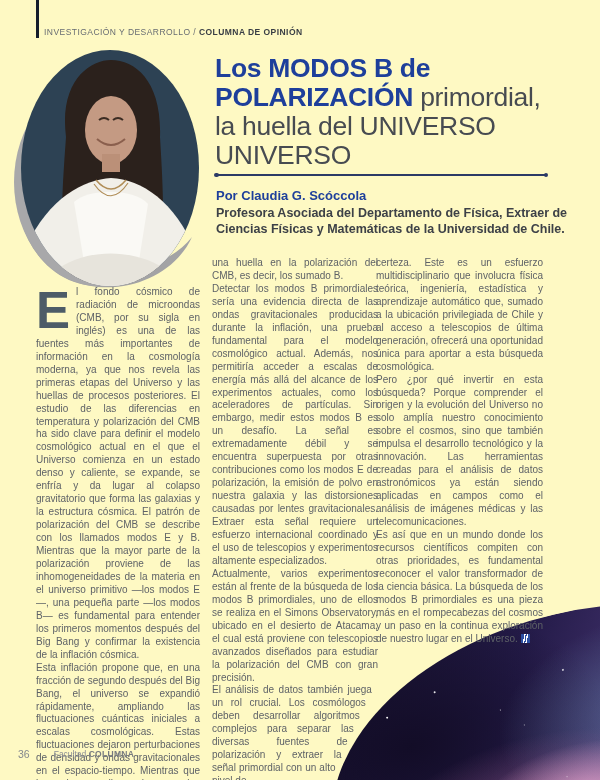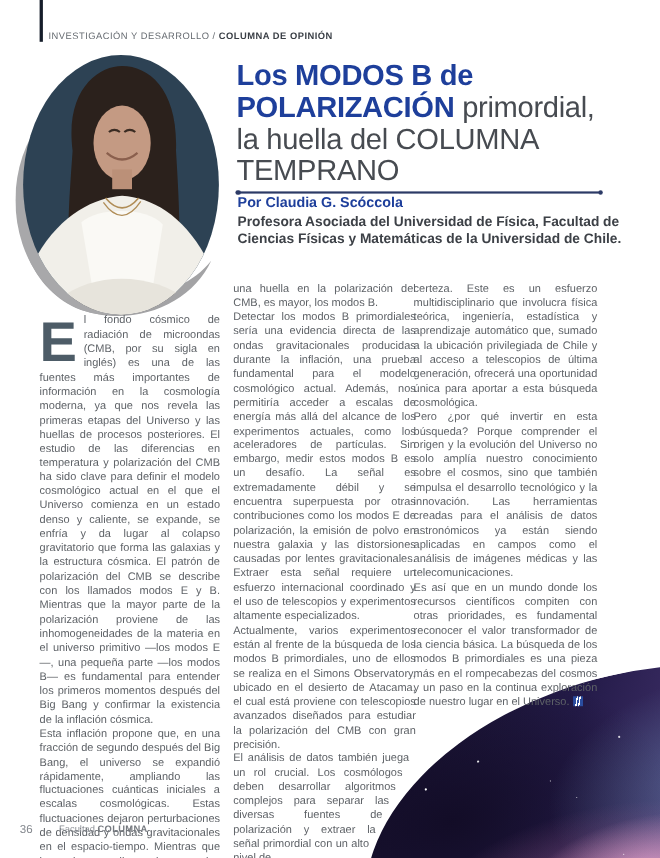--- a/index.html
+++ b/index.html
@@ -1,19 +1,19 @@
 <!DOCTYPE html>
 <html lang="es"><head>
 <meta charset="utf-8">
 <style>
   * { margin:0; padding:0; box-sizing:border-box; }
   html,body { background:#e8e8e8; }
   .page {
     position:relative; width:600px; height:780px;
-    background:#ffffff; overflow:hidden; margin:0 auto;
+    background:#fef9c3; overflow:hidden; margin:0 auto;
     font-family:"Liberation Sans", sans-serif;
   }
 
   
   .kicker-bar { position:absolute; left:36px; top:0; width:3px; height:38px; background:#151d2a; }
   .kicker { position:absolute; left:44px; top:27px; font-size:8.5px; letter-spacing:.45px; color:#676c72; white-space:nowrap; }
   .kicker .kicker-strong { color:#393e45; font-weight:700; }
 
   
   .portrait { position:absolute; left:14px; top:42px; width:195px; height:250px; }
@@ -22,21 +22,21 @@
   .title { position:absolute; left:215px; top:54px; width:352px; font-size:26.5px; line-height:29px; letter-spacing:-0.3px; }
   .title .t-blue { color:#1e3f9b; font-weight:700;margin-top:44px; }
   .title .t-gray { color:#474b51; font-weight:400; }
 
   .title-rule { position:absolute; left:216px; top:174px; width:330px; height:1.5px; background:#2c3a66; }
   .title-rule::before, .title-rule::after {
     content:""; position:absolute; top:-1.5px; width:4.5px; height:4.5px; border-radius:50%; background:#2c3a66;
   }
   .title-rule::before { left:-2px; } .title-rule::after { right:-2px; }
 
-  .byline { position:absolute; left:216px; top:175px; width:368px; }
+  .byline { position:absolute; left:216px; top:187px; width:368px; }
   .byline .author { color:#1e3f9b; font-weight:700; font-size:13px; line-height:17px; }
   .byline .affiliation { color:#3d4147; font-weight:700; font-size:12.5px; line-height:15.5px; margin-top:2px; }
 
   
   .bodycol { position:absolute; font-size:10px; line-height:12.95px; color:#5e6267; text-align:justify; hyphens:auto; -webkit-hyphens:auto; }
   .col1 { left:36px;  top:286px; width:164px; }
   .col2 { left:212px; top:257px; width:166px; }
   .col3 { left:376px; top:257px; width:167px; }
   .bodycol p { margin:0; }
 
@@ -118,40 +118,40 @@
         <path d="M60,160 C75,146 120,146 134,162 L120,250 L75,250 Z" fill="#faf9f5"></path>
 
         <path d="M82,138 q15,18 30,0" stroke="#b08d57" stroke-width="1.5" fill="none"></path>
         <path d="M80,142 q17,24 34,-1" stroke="#b08d57" stroke-width="1.2" fill="none"></path>
 
         <path d="M40,230 C70,205 125,205 158,232 L158,250 L40,250 Z" fill="#e7e4dc"></path>
       </g>
     </svg>
   </div>
 
-  <h1 class="title"><span class="t-blue">Los MODOS B de POLARIZACIÓN</span><span class="t-gray"> primordial, la huella del COLUMNA TEMPRANO</span></h1>
+  <h1 class="title"><span class="t-blue">Los MODOS B de POLARIZACIÓN</span><span class="t-gray"> primordial, la huella del UNIVERSO UNIVERSO</span></h1>
 
   <div class="title-rule"></div>
 
   <div class="byline">
     <div class="author">Por Claudia G. Scóccola</div>
-    <div class="affiliation">Profesora Asociada del Universidad de Física, Facultad de Ciencias Físicas y Matemáticas de la Universidad de Chile.</div>
+    <div class="affiliation">Profesora Asociada del Departamento de Física, Extraer de Ciencias Físicas y Matemáticas de la Universidad de Chile.</div>
   </div>
 
   <div class="nebula">
     <div class="stars"></div>
   </div>
 
   <div class="bodycol col1">
     <p><span class="dropcap">E</span><span>l fondo cósmico de radiación de microondas (CMB, por su sigla en inglés) es una de las fuentes más importantes de información en la cosmología moderna, ya que nos revela las primeras etapas del Universo y las huellas de procesos posteriores. El estudio de las diferencias en temperatura y polarización del CMB ha sido clave para definir el modelo cosmológico actual en el que el Universo comienza en un estado denso y caliente, se expande, se enfría y da lugar al colapso gravitatorio que forma las galaxias y la estructura cósmica. El patrón de polarización del CMB se describe con los llamados modos E y B. Mientras que la mayor parte de la polarización proviene de las inhomogeneidades de la materia en el universo primitivo —los modos E—, una pequeña parte —los modos B— es fundamental para entender los primeros momentos después del Big Bang y confirmar la existencia de la inflación cósmica.</span></p>
     <p><span>Esta inflación propone que, en una fracción de segundo después del Big Bang, el universo se expandió rápidamente, ampliando las fluctuaciones cuánticas iniciales a escalas cosmológicas. Estas fluctuaciones dejaron perturbaciones de densidad y ondas gravitacionales en el espacio-tiempo. Mientras que las primeras dieron lugar a las galaxias y la estructura cósmica actual, las ondas gravitacionales primordiales dejaron</span></p>
   </div>
 
   <div class="bodycol col2">
-    <p><span>una huella en la polarización del CMB, es mayor, los modos B.</span></p>
+    <p><span>una huella en la polarización del CMB, es decir, los sumado B.</span></p>
     <p><span>Detectar los modos B primordiales sería una evidencia directa de las ondas gravitacionales producidas durante la inflación, una prueba fundamental para el modelo cosmológico actual. Además, nos permitiría acceder a escalas de energía más allá del alcance de los experimentos actuales, como los aceleradores de partículas. Sin embargo, medir estos modos B es un desafío. La señal es extremadamente débil y se encuentra superpuesta por otras contribuciones como los modos E de polarización, la emisión de polvo en nuestra galaxia y las distorsiones causadas por lentes gravitacionales. Extraer esta señal requiere un esfuerzo internacional coordinado y el uso de telescopios y experimentos altamente especializados.</span></p>
     <p><span>Actualmente, varios experimentos están al frente de la búsqueda de los modos B primordiales, uno de ellos se realiza en el Simons Observatory, ubicado en el desierto de Atacama, el cual está proviene con telescopios avanzados diseñados para estudiar la polarización del CMB con gran precisión.</span></p>
     <p><span class="wrap-spacer"></span><span>El análisis de datos también juega un rol crucial. Los cosmólogos deben desarrollar algoritmos complejos para separar las diversas fuentes de polarización y extraer la señal primordial con un alto nivel de</span></p>
   </div>
 
   <div class="bodycol col3">
     <p><span>certeza. Este es un esfuerzo multidisciplinario que involucra física teórica, ingeniería, estadística y aprendizaje automático que, sumado a la ubicación privilegiada de Chile y al acceso a telescopios de última generación, ofrecerá una oportunidad única para aportar a esta búsqueda cosmológica.</span></p>
     <p><span>Pero ¿por qué invertir en esta búsqueda? Porque comprender el origen y la evolución del Universo no solo amplía nuestro conocimiento sobre el cosmos, sino que también impulsa el desarrollo tecnológico y la innovación. Las herramientas creadas para el análisis de datos astronómicos ya están siendo aplicadas en campos como el análisis de imágenes médicas y las telecomunicaciones.</span></p>
     <p><span>Es así que en un mundo donde los recursos científicos compiten con otras prioridades, es fundamental reconocer el valor transformador de la ciencia básica. La búsqueda de los modos B primordiales es una pieza más en el rompecabezas del cosmos y un paso en la continua exploración de nuestro lugar en el Universo.</span><span class="endmark"></span></p>
   </div>

